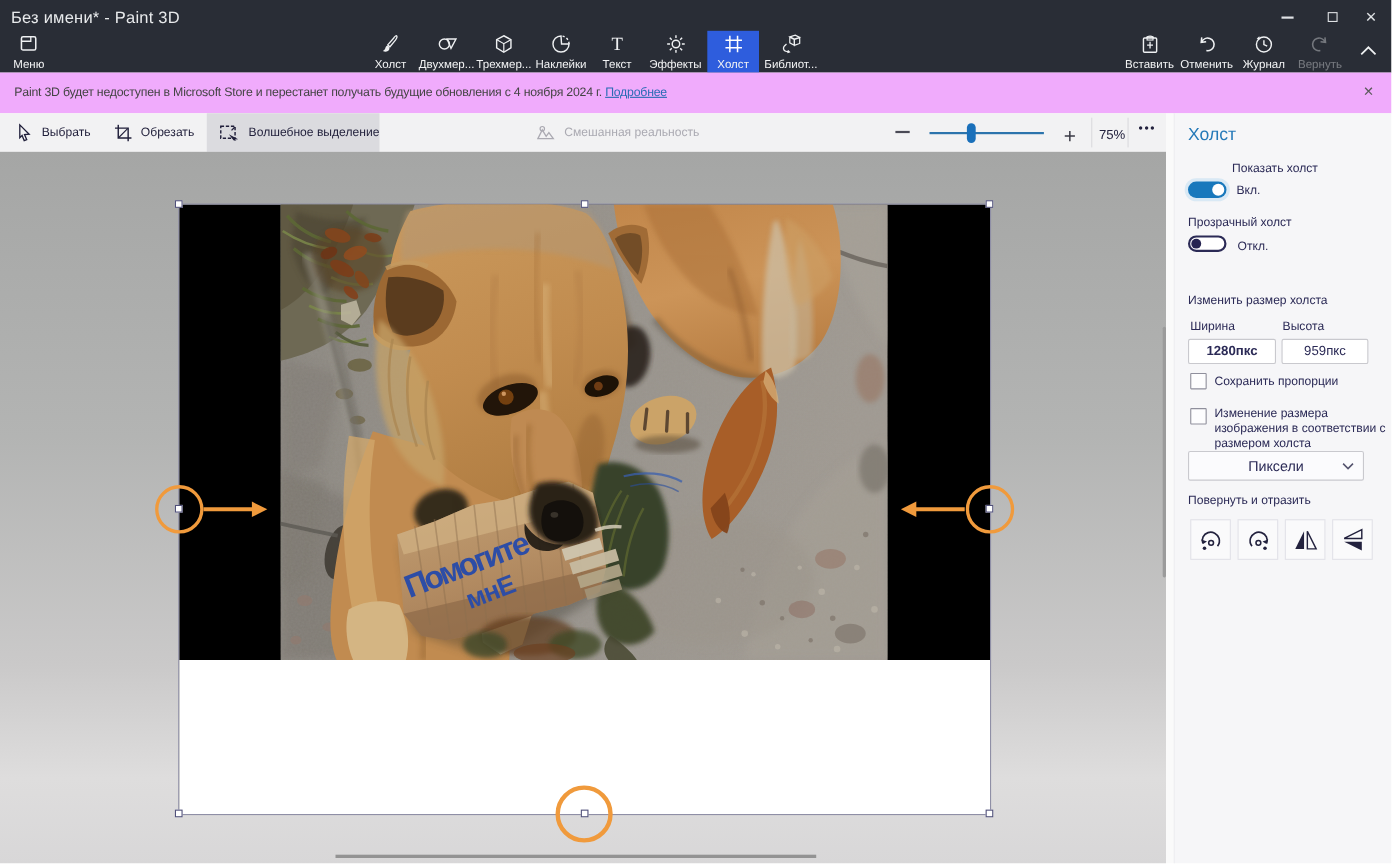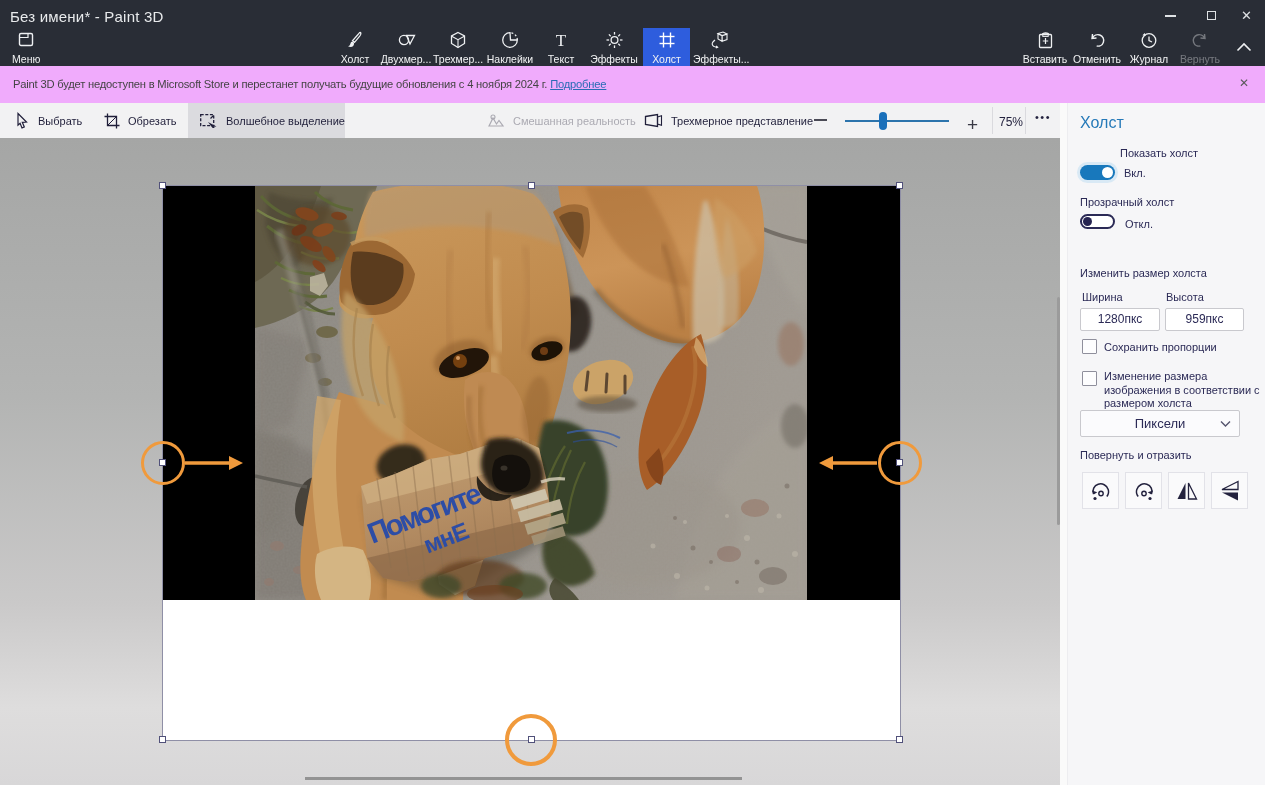--- a/index.html
+++ b/index.html
@@ -120,21 +120,21 @@
             <line x1="1.5" y1="12.5" x2="16.5" y2="12.5"></line>
           </g>
         </svg></div>
       <div class="lb">Холст</div>
     </div>
   <div class="abs tool" style="left:693px;width:52px;">
       <div class="ic"><svg width="19" height="18" viewBox="0 0 19 18">
           <path d="M8 2.5 L13 1 L17 3 L12.2 4.6 Z M12.2 4.8 L17 3.2 L17 8.5 L12.2 10.3 Z M8 2.8 L12 4.8 L12 10.2 L8 8 Z" fill="none" stroke="#eef0f2" stroke-width="1.1"></path>
           <path d="M5 9 C3 10.5 2 12 2.3 13.5 C2.6 15 4.5 16 7 16.2 M5.8 16.9 L7.6 16.3 L6.2 14.8" fill="none" stroke="#eef0f2" stroke-width="1.2"></path>
         </svg></div>
-      <div class="lb">Эффекты...</div>
+      <div class="lb">Библиот...</div>
     </div>
 
   <div class="abs tool" style="left:1020px;width:50px;">
       <div class="ic"><svg width="17" height="18" viewBox="0 0 17 18">
           <rect x="2.5" y="3.5" width="12" height="13" rx="1" fill="none" stroke="#eef0f2" stroke-width="1.3"></rect>
           <path d="M5.5 3.5 C5.5 1.2 11.5 1.2 11.5 3.5" fill="none" stroke="#eef0f2" stroke-width="1.2"></path>
           <rect x="5.8" y="2.8" width="5.4" height="2.6" fill="none" stroke="#eef0f2" stroke-width="1"></rect>
           <path d="M8.5 7 L8.5 13 M5.8 10 L11.2 10" stroke="#eef0f2" stroke-width="1.2"></path>
         </svg></div>
       <div class="lb">Вставить</div>
@@ -191,27 +191,20 @@
         <path d="M10.5 5.5 L13.5 2.5" stroke="#201f3a" stroke-width="1.2"></path>
       </svg>
       <span>Волшебное выделение</span>
     </div>
   <div class="abs b2" style="left:487px;color:#abaab2;text-align:right;">
       <svg width="18" height="15" viewBox="0 0 18 15">
         <path d="M2 13 L6 5 L9.5 11 L12 7.5 L16 13 Z" fill="none" stroke="#abaab2" stroke-width="1.2"></path>
         <path d="M4 4 a2 2 0 1 1 4 0 a2 2 0 1 1 -4 0" fill="none" stroke="#abaab2" stroke-width="1.1"></path>
       </svg>
       <span>Смешанная реальность</span>
-    </div>
-  <div class="abs b2" style="left:644px;">
-      <svg width="19" height="15" viewBox="0 0 19 15">
-        <path d="M1.5 3.5 L13.5 1.5 L13.5 13.5 L1.5 11.5 Z" fill="none" stroke="#201f3a" stroke-width="1.3"></path>
-        <path d="M13.5 4 L17.5 2.8 L17.5 12.2 L13.5 11 Z" fill="none" stroke="#201f3a" stroke-width="1.1"></path>
-      </svg>
-      <span>Трехмерное представление</span>
     </div>
   <div class="abs" style="left:814px;top:16px;width:13px;height:2px;background:#4a4a55;"></div>
   <div class="abs" style="left:845px;top:17px;width:104px;height:2px;background:#2c74ac;"></div>
   <div class="abs" style="left:879px;top:9px;width:8px;height:18px;border-radius:4px;background:#1a70ba;"></div>
   <div class="abs" style="left:967px;top:11px;font-size:19px;font-weight:300;color:#3a3a45;">+</div>
   <div class="abs" style="left:992px;top:4px;width:1px;height:27px;background:#dadade;"></div>
   <div class="abs" style="left:1025px;top:4px;width:1px;height:27px;background:#dadade;"></div>
   <div class="abs" style="left:999px;top:12px;font-size:12px;color:#23223e;">75%</div>
   <div class="abs" style="left:1035px;top:8px;font-size:11px;letter-spacing:1.5px;color:#23223e;">•••</div>
 </div>
@@ -494,21 +487,21 @@
   <div class="t" style="left:56px;top:64px;font-size:11px;">Вкл.</div>
   <div class="t" style="left:12px;top:93px;font-size:11px;">Прозрачный холст</div>
   <div class="abs" style="left:12px;top:111px;width:35px;height:15px;border-radius:8px;background:#fff;border:2px solid #2b2a56;">
     <div style="position:absolute;left:1px;top:1px;width:9px;height:9px;border-radius:50%;background:#262451;"></div>
   </div>
   <div class="t" style="left:57px;top:115px;font-size:11px;">Откл.</div>
 
   <div class="t" style="left:12px;top:164px;font-size:11px;">Изменить размер холста</div>
   <div class="t" style="left:14px;top:188px;font-size:11px;">Ширина</div>
   <div class="t" style="left:98px;top:188px;font-size:11px;">Высота</div>
-  <div class="inp" style="left:12px;top:205px;width:80px;height:23px;">1280пкс</div>
+  <div class="inp" style="left:12px;top:205px;width:80px;height:23px;font-weight:bold;">1280пкс</div>
   <div class="inp" style="left:97px;top:205px;width:79px;height:23px;">959пкс</div>
 
   <div class="cb" style="left:14px;top:236px;"></div>
   <div class="t" style="left:36px;top:238px;font-size:11px;">Сохранить пропорции</div>
   <div class="cb" style="left:14px;top:268px;"></div>
   <div class="t" style="left:36px;top:267px;font-size:11px;line-height:13.5px;">Изменение размера<br>изображения в соответствии с<br>размером холста</div>
 
   <div class="abs" style="left:12px;top:307px;width:160px;height:27px;background:#fbfbfd;border:1px solid #c9c9ce;border-radius:2px;">
     <div style="position:absolute;left:0;right:0;top:5px;text-align:center;font-size:13px;color:#2b2a56;">Пиксели</div>
     <svg style="position:absolute;right:8px;top:9px;" width="11" height="8" viewBox="0 0 11 8">

